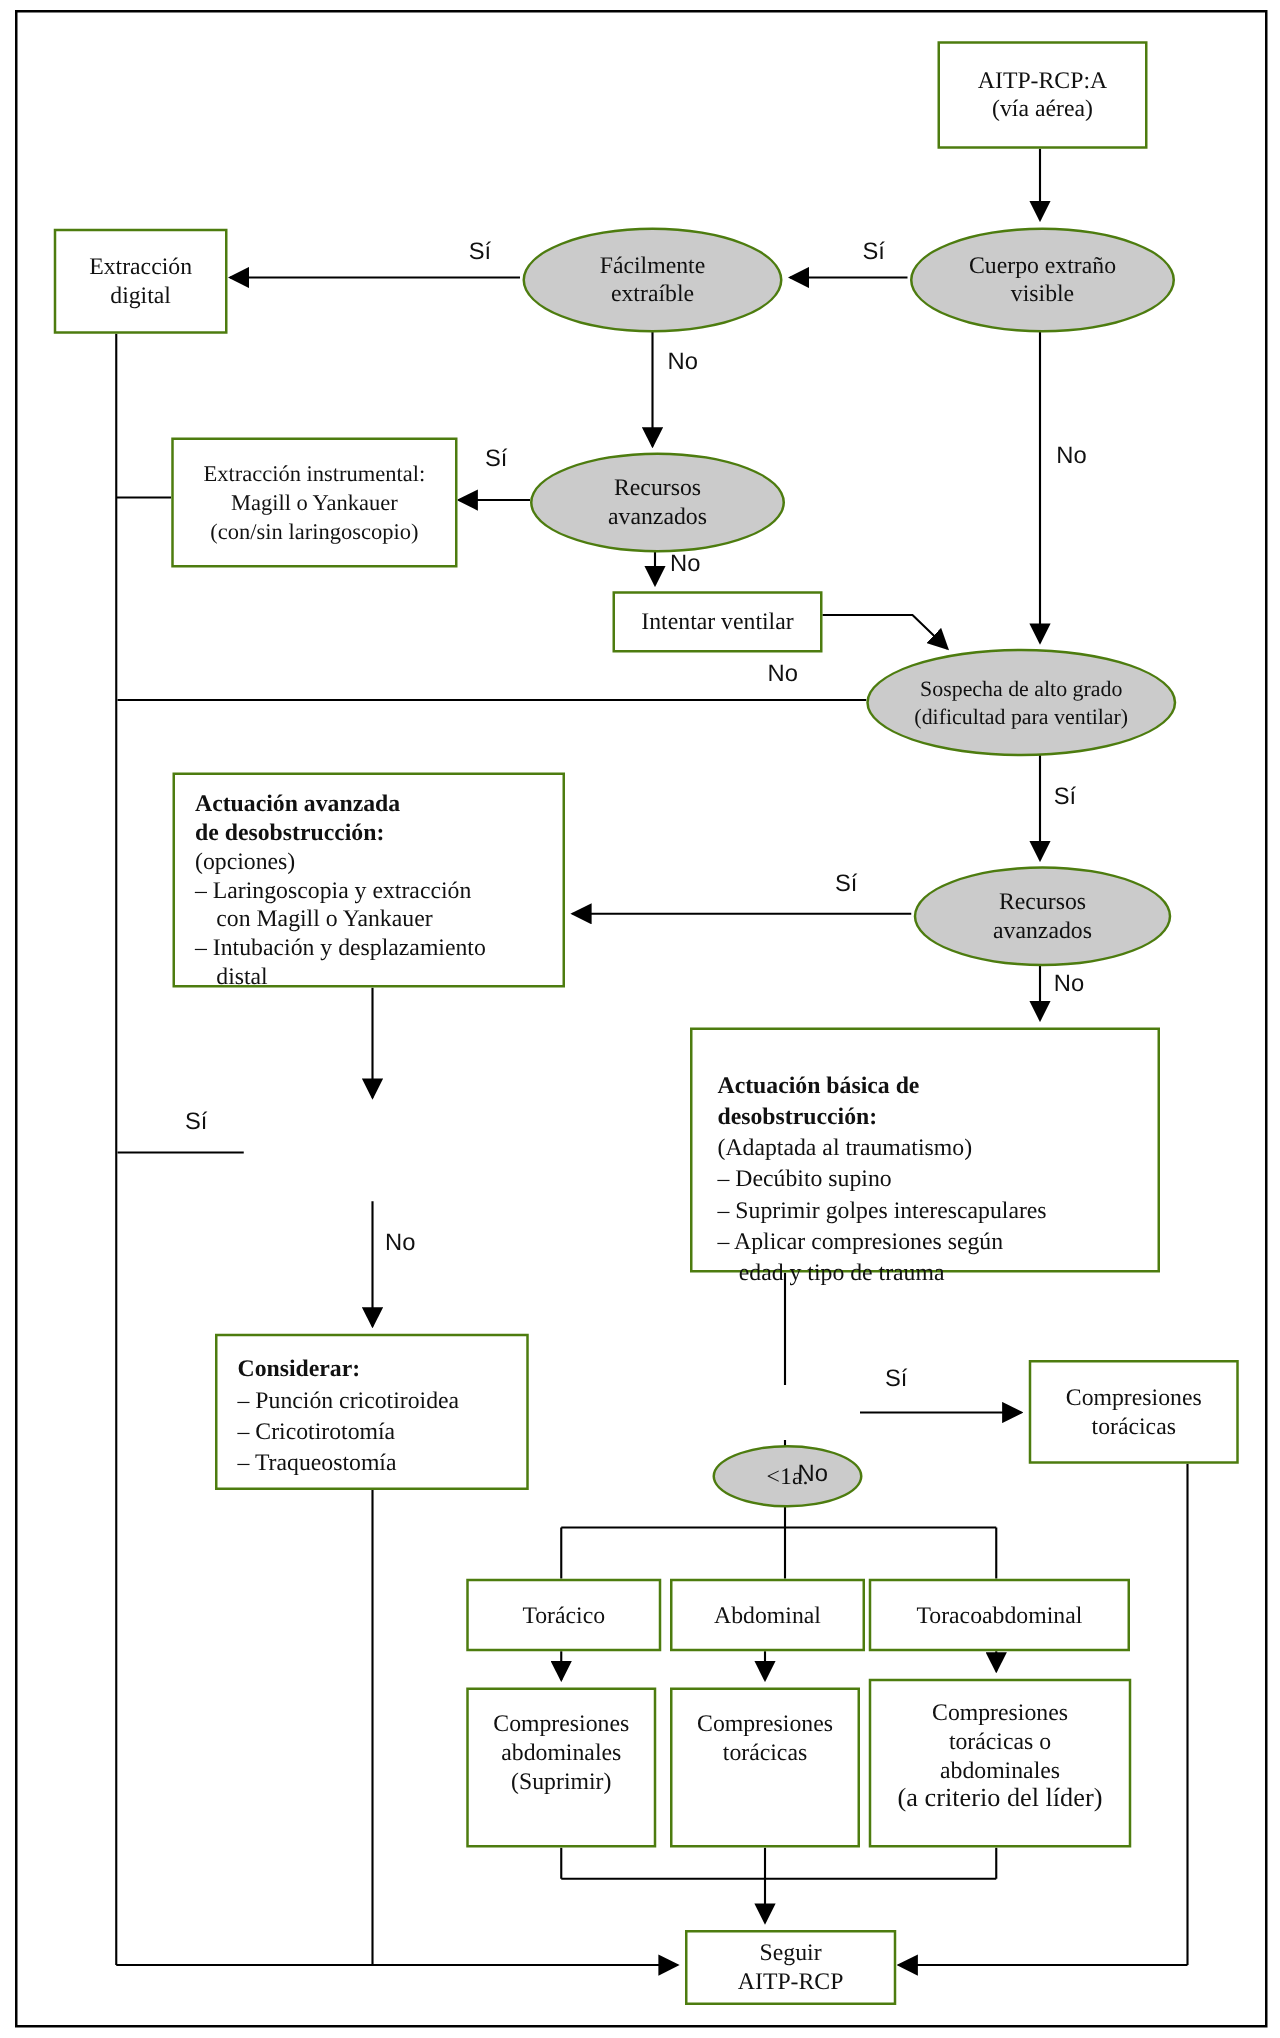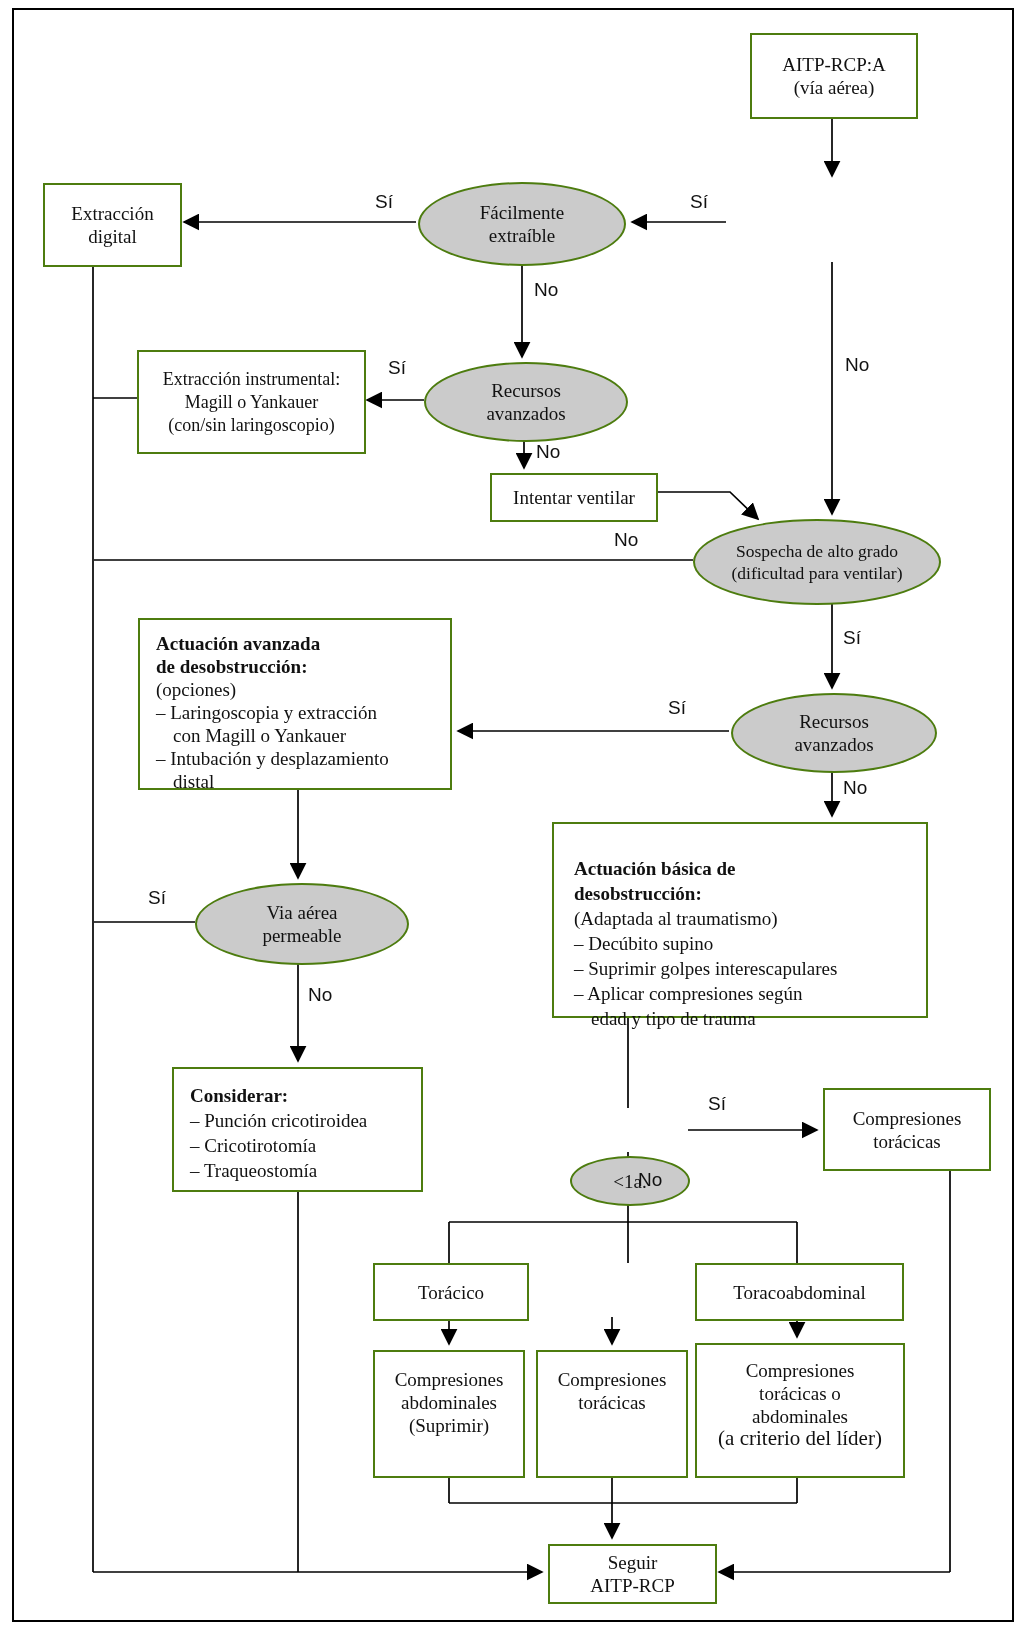--- a/index.html
+++ b/index.html
@@ -85,20 +85,24 @@
       <line x1="950" y1="1167" x2="950" y2="1572"></line>
       <line x1="950" y1="1572" x2="719" y2="1572" marker-end="url(#arr)"></line>
     </g>
   </svg>
 
   <div class="node" style="left:750px;top:33px;width:164px;height:82px">
     <div class="ln">AITP-RCP:A</div>
     <div class="ln">(vía aérea)</div>
   </div>
 
+  <div class="node ellipse" style="left:728px;top:182px;width:208px;height:80px">
+    <div class="ln">Cuerpo extraño</div>
+    <div class="ln">visible</div>
+  </div>
 
   <div class="node ellipse" style="left:418px;top:182px;width:204px;height:80px">
     <div class="ln">Fácilmente</div>
     <div class="ln">extraíble</div>
   </div>
 
   <div class="node" style="left:43px;top:183px;width:135px;height:80px">
     <div class="ln">Extracción</div>
     <div class="ln">digital</div>
   </div>
@@ -141,24 +145,20 @@
   <div class="node list" style="left:552px;top:822px;width:376px;height:196px;padding:32px 10px 0 20px;line-height:25px">
     <div class="lnb">Actuación básica de</div>
     <div class="lnb">desobstrucción:</div>
     <div class="ln">(Adaptada al traumatismo)</div>
     <div class="ln">– Decúbito supino</div>
     <div class="ln">– Suprimir golpes interescapulares</div>
     <div class="ln">– Aplicar compresiones según</div>
     <div class="ln ind">edad y tipo de trauma</div>
   </div>
 
-  <div class="node ellipse" style="left:195px;top:883px;width:210px;height:78px">
-    <div class="ln">Via aérea</div>
-    <div class="ln">permeable</div>
-  </div>
 
   <div class="node list" style="left:172px;top:1067px;width:251px;height:125px;padding:14px 8px 0 16px;line-height:25px">
     <div class="lnb">Considerar:</div>
     <div class="ln">– Punción cricotiroidea</div>
     <div class="ln">– Cricotirotomía</div>
     <div class="ln">– Traqueostomía</div>
   </div>
 
   <div class="node ellipse" style="left:570px;top:1156px;width:116px;height:46px">
     <div class="ln">&lt;1a.</div>
@@ -166,20 +166,23 @@
 
   <div class="node" style="left:823px;top:1088px;width:164px;height:79px">
     <div class="ln">Compresiones</div>
     <div class="ln">torácicas</div>
   </div>
 
   <div class="node" style="left:373px;top:1263px;width:152px;height:54px">
     <div class="ln">Torácico</div>
   </div>
 
+  <div class="node" style="left:536px;top:1263px;width:152px;height:54px">
+    <div class="ln">Abdominal</div>
+  </div>
 
   <div class="node" style="left:695px;top:1263px;width:205px;height:54px">
     <div class="ln">Toracoabdominal</div>
   </div>
 
   <div class="node" style="left:373px;top:1350px;width:152px;height:128px;justify-content:flex-start;padding-top:16px;box-sizing:border-box">
     <div class="ln">Compresiones</div>
     <div class="ln">abdominales</div>
     <div class="ln">(Suprimir)</div>
   </div>

